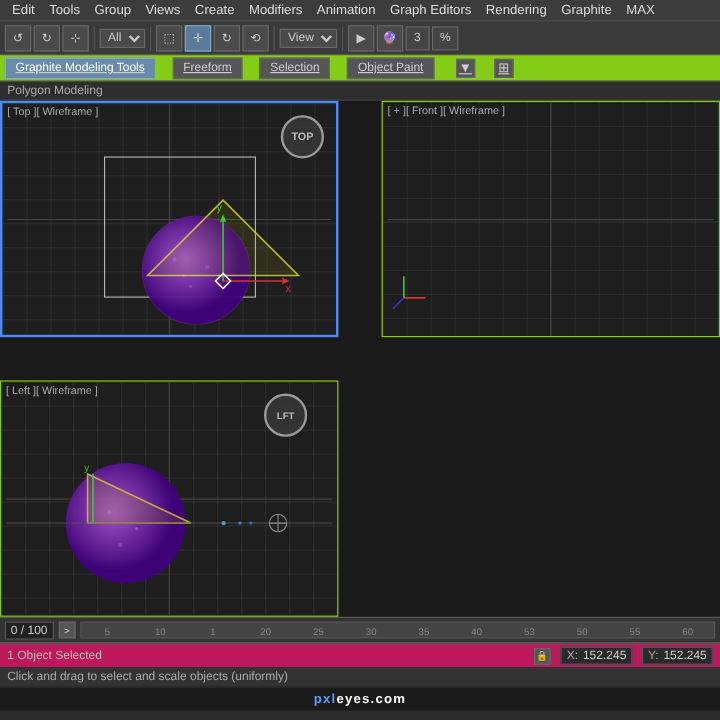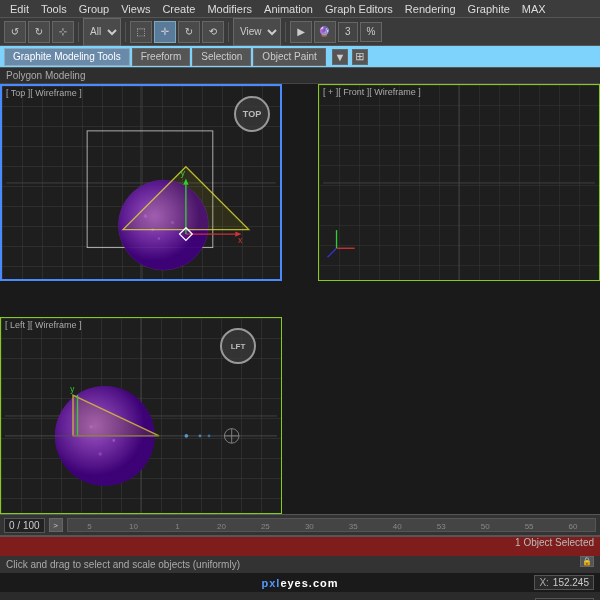--- a/index.html
+++ b/index.html
@@ -56,21 +56,21 @@
       color: #ccc;
     }
     .tool-btn.active { background: #5a7a9a; border-color: #7aaac0; }
     .toolbar-separator {
       width: 1px;
       height: 20px;
       background: #555;
       margin: 0 2px;
     }
     .toolbar-dropdown {
-      height: 28px;
+      height: 16px;
       background: #4a4a4a;
       border: 1px solid #666;
       color: #ccc;
       font-size: 10px;
       padding: 0 2px;
       cursor: pointer;
     }
     .render-label {
       background: #444;
       border: 1px solid #666;
@@ -80,24 +80,25 @@
       display: flex;
       align-items: center;
       height: 20px;
     }
 
     
     #modeling-bar {
       display: flex;
       align-items: center;
       height: 22px;
-      background: #7dd3fc;
+      background: #84cc16;
       border-bottom: 1px solid #555;
       padding: 0 4px;
-      gap: 2px;
+      gap: 14px;
+      text-decoration: underline;
     }
     .modeling-btn {
       padding: 2px 8px;
       background: #555;
       border: 1px solid #666;
       color: #ccc;
       font-size: 10px;
       cursor: pointer;
       height: 18px;
       display: flex;
@@ -239,27 +240,26 @@
       display: flex;
       align-items: center;
       justify-content: center;
       cursor: pointer;
       font-size: 8px;
     }
 
     
     #status-bar {
       height: 20px;
-      background: #7f1d1d;
+      background: #be185d;
       border-top: 1px solid #555;
       display: flex;
-      align-items: flex-end;
+      align-items: center;
       padding: 0 6px;
       gap: 8px;
-      flex-direction: column;
     }
     #status-bar .status-text {
       font-size: 10px;
       color: #bbb;
       flex: 1;
     }
     #status-bar .status-icon {
       width: 14px;
       height: 14px;
       background: #555;

